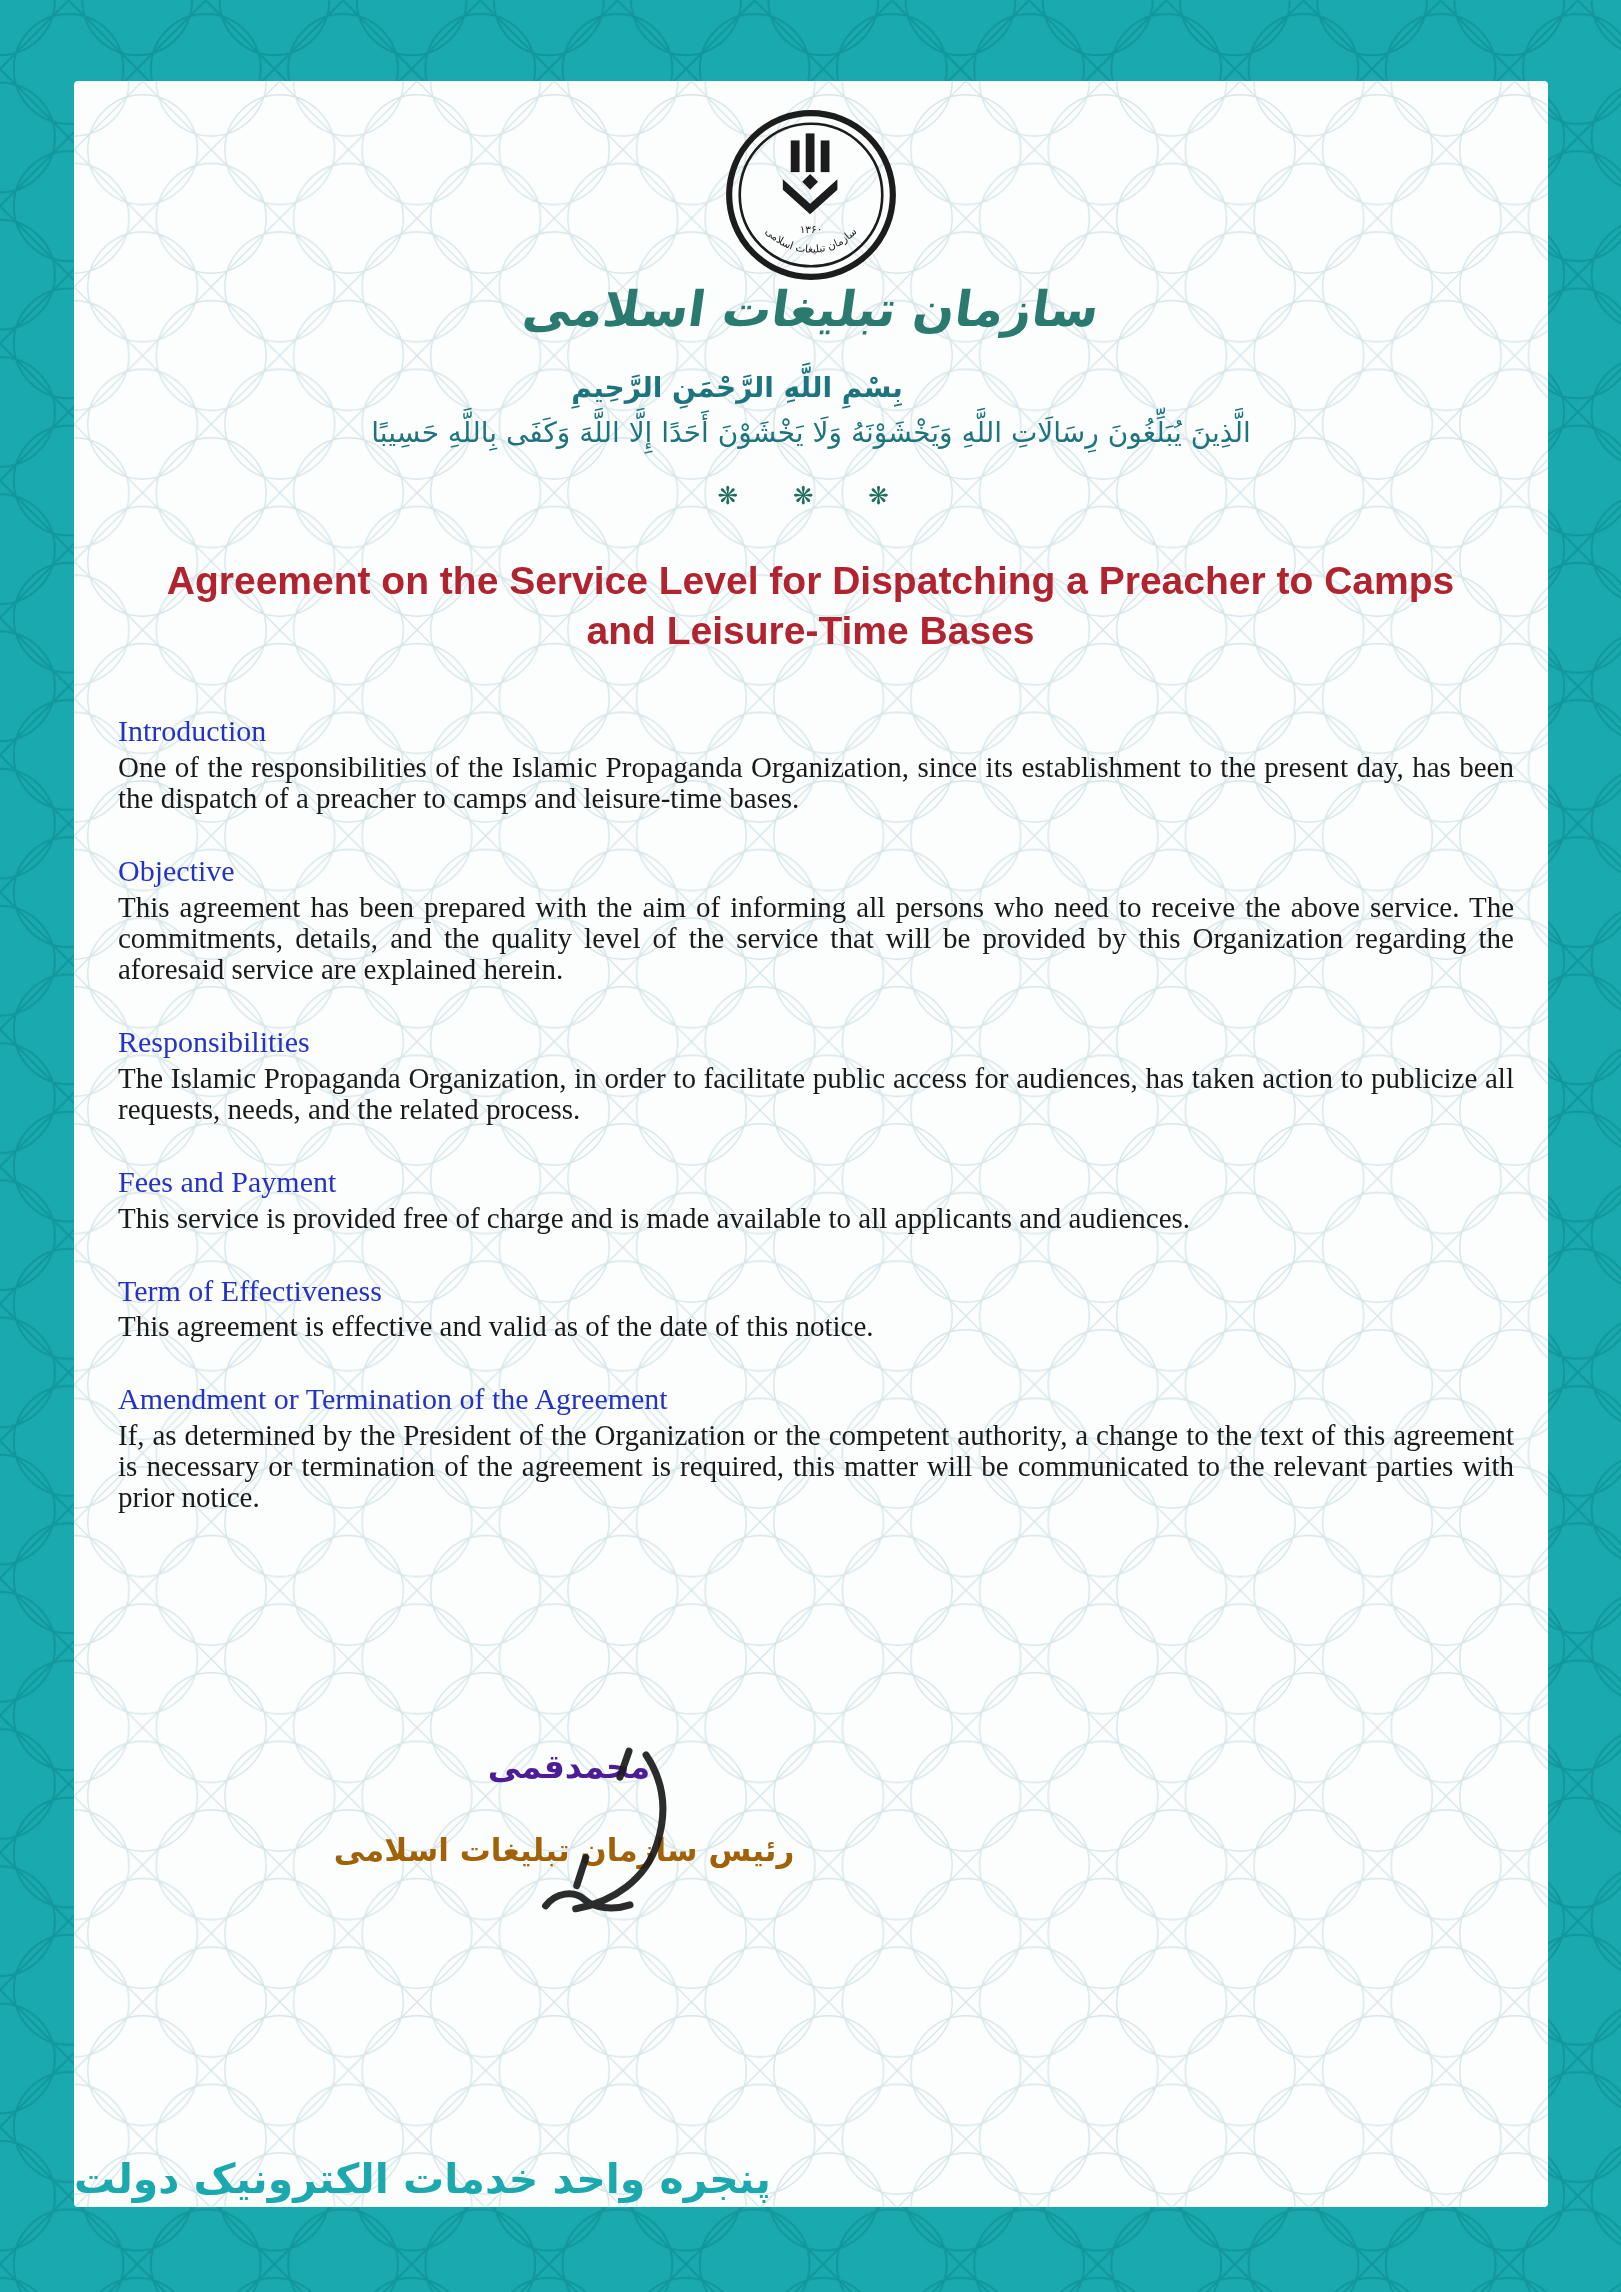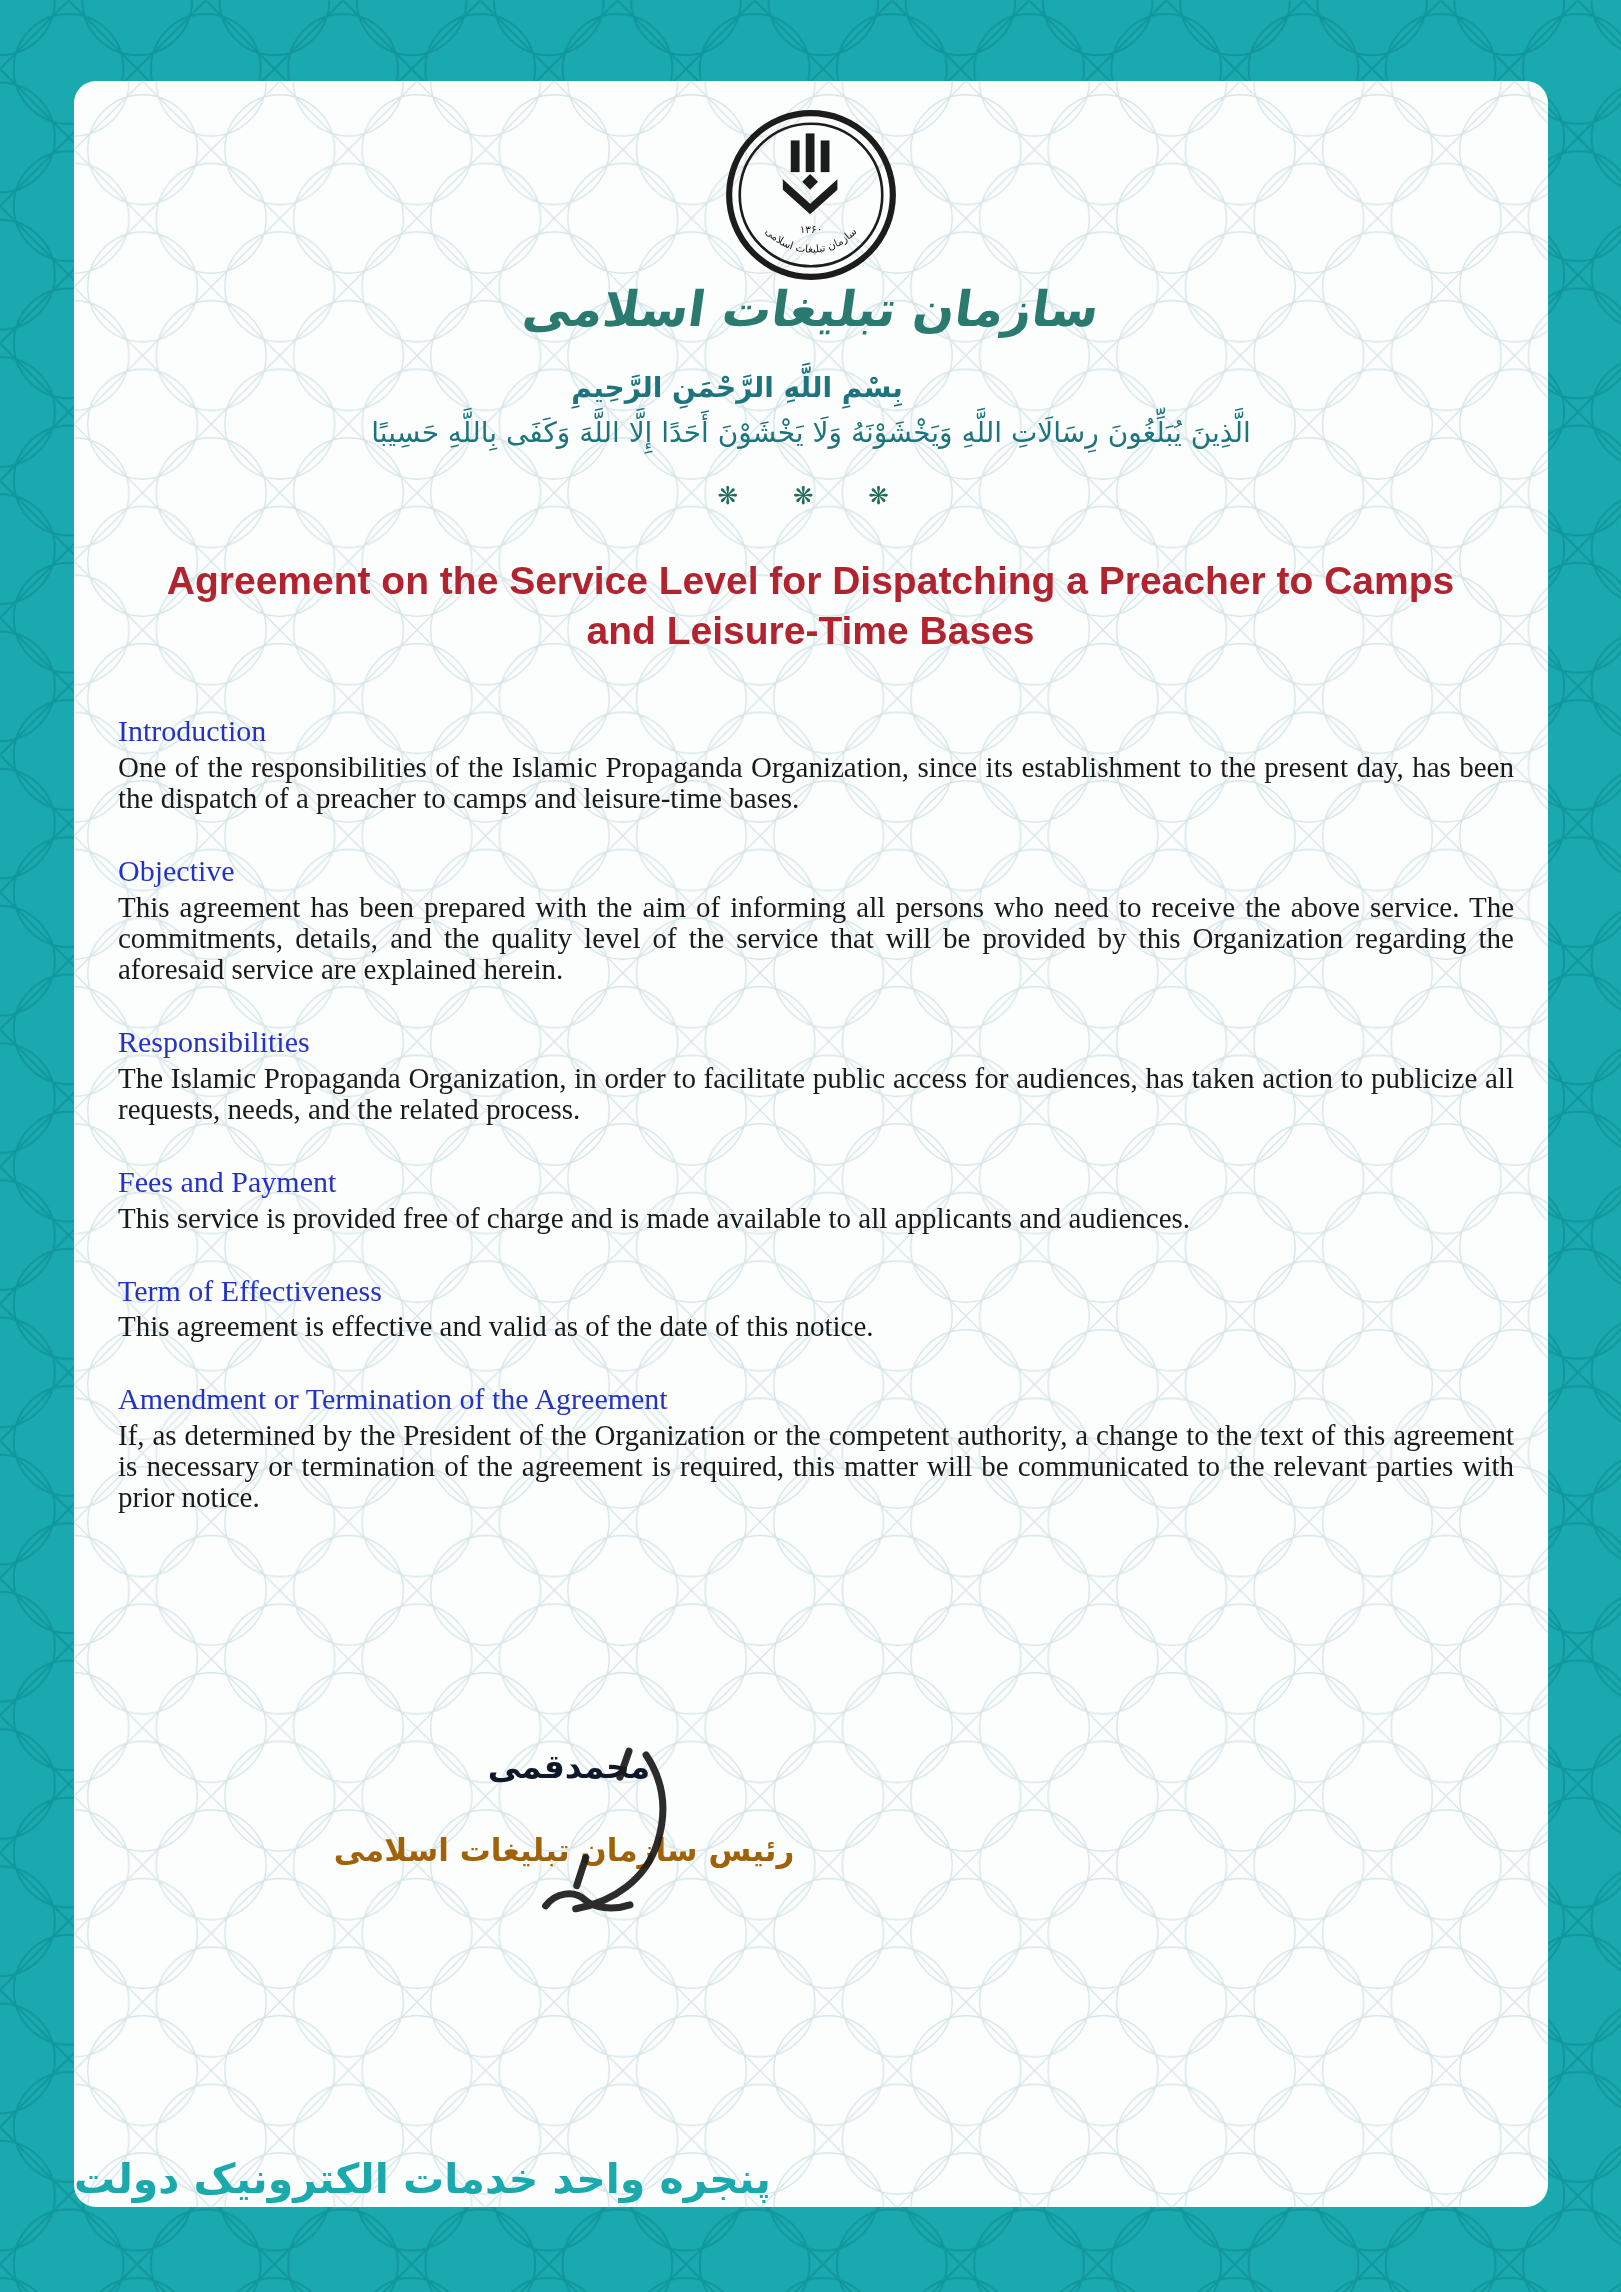--- a/index.html
+++ b/index.html
@@ -7,21 +7,21 @@
   body{
     width:1621px;height:2293px;
     background:#1AA9AE;
     position:relative;
     overflow:hidden;
     font-family:"Liberation Serif", serif;
   }
   .frame-pattern{position:absolute;left:0;top:0;width:1621px;height:2293px;display:block;}
   .doc-page{
     position:absolute;left:74px;top:81px;width:1474px;height:2126px;
-    background:#FCFEFE;border-radius:22px;overflow:hidden;
+    background:#FCFEFE;border-radius:4px;overflow:hidden;
   }
   .page-pattern{position:absolute;left:0;top:0;width:1474px;height:2126px;display:block;}
   .content{position:absolute;left:0;top:0;width:1474px;height:2126px;z-index:1;}
 
   .seal{position:absolute;left:649px;top:25.5px;width:176px;height:176px;}
 
   .calligraphy{
     position:absolute;left:0;top:200px;width:1474px;
     text-align:center;
     font-family:"DejaVu Sans", sans-serif;
@@ -63,21 +63,21 @@
   .sec-p{
     margin:0;
     font-size:29px;line-height:31px;color:#1A1A1A;
     text-align:justify;
   }
   .sec:last-child .sec-p{text-align:justify;}
 
   .sig-name{
     position:absolute;left:0;top:1666px;width:990px;text-align:center;
     direction:rtl;font-family:"DejaVu Sans", sans-serif;
-    font-size:33px;font-weight:bold;color:#0f172a;
+    font-size:33px;font-weight:bold;color:#4c1d95;
   }
   .sig-role{
     position:absolute;left:0;top:1751px;width:980px;text-align:center;
     direction:rtl;font-family:"DejaVu Sans", sans-serif;
     font-size:31px;font-weight:bold;color:#a16207;
   }
   .sig-scribble{position:absolute;left:451px;top:1664px;width:206px;height:201px;}
 
   .footer-line{
     position:absolute;left:0;top:2074px;width:1364px;text-align:left;

